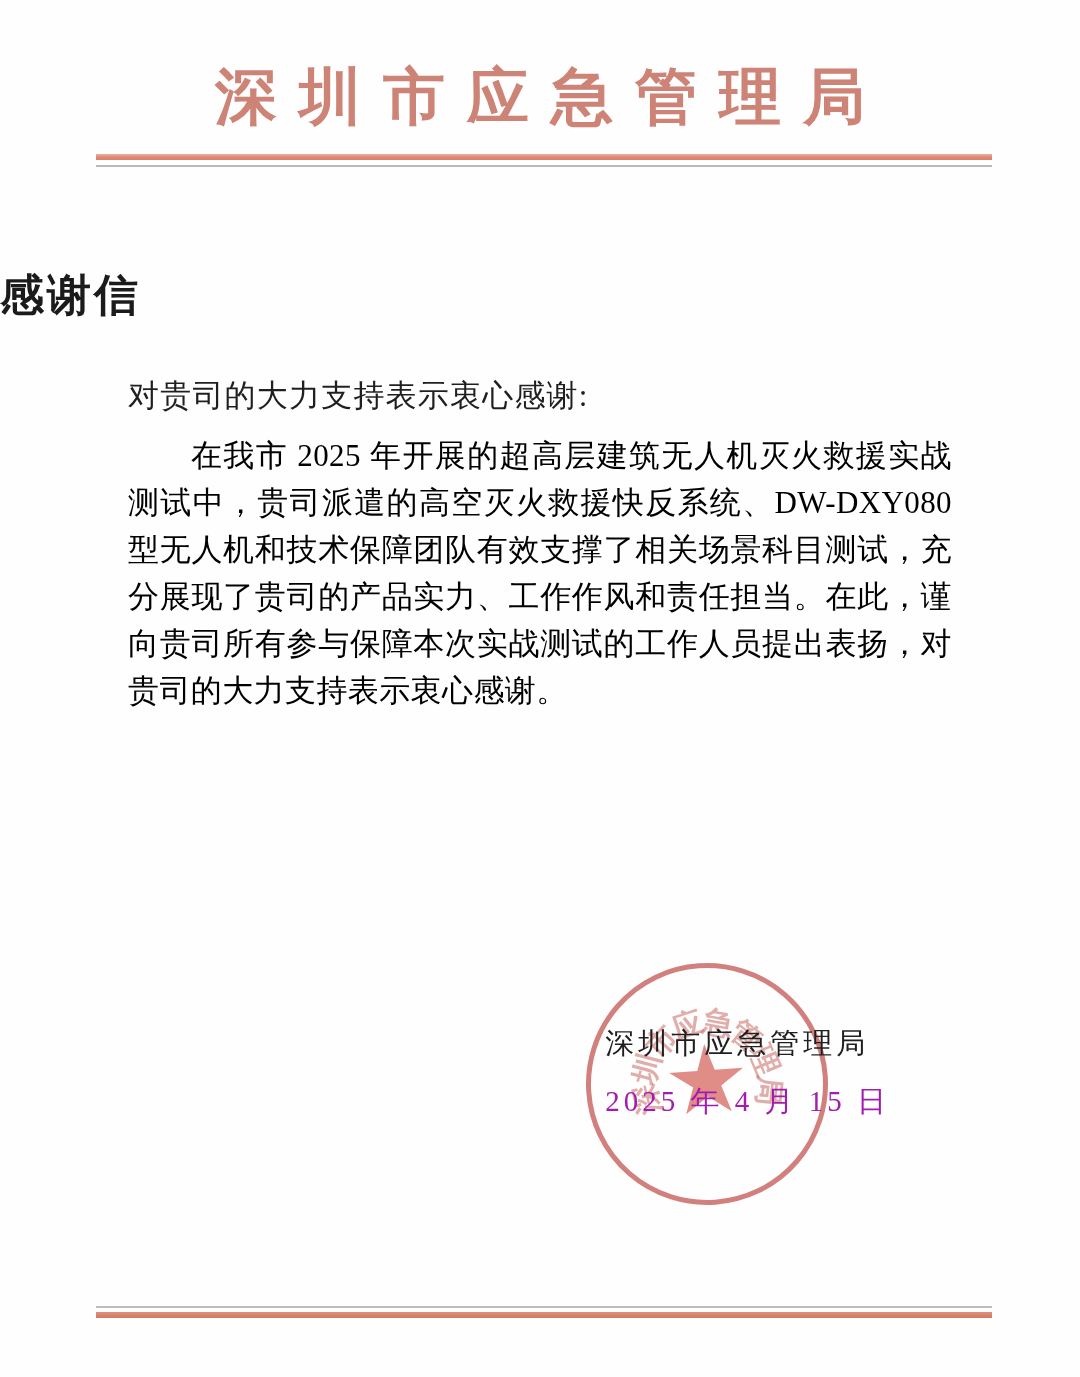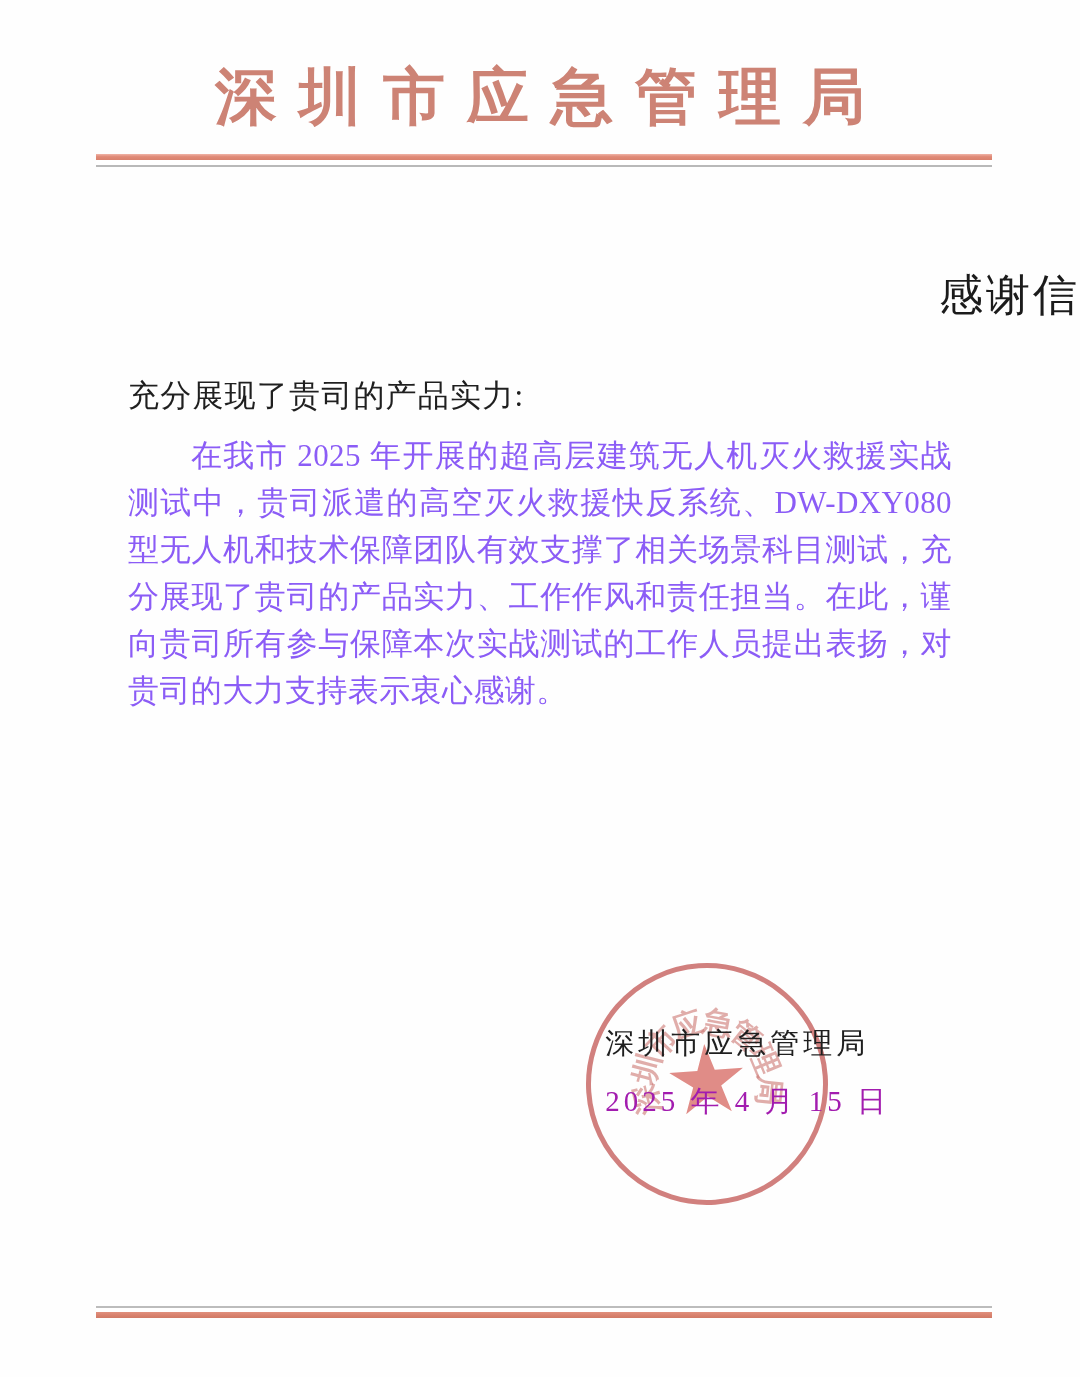--- a/index.html
+++ b/index.html
@@ -57,45 +57,45 @@
     height: 2px;
     background: #b9b9b9;
   }
 
   
   .doc-title {
     position: absolute;
     left: 0;
     right: 0;
     top: 266px;
-    text-align: right;
+    text-align: left;
     font-family: "Liberation Serif", "DejaVu Serif", serif;
     font-size: 44px;
-    font-weight: normal;
+    font-weight: bold;
     color: #1b1b1b;
     letter-spacing: 3px;
   }
 
   
   .body-block {
     position: absolute;
     left: 128px;
     right: 128px;
     top: 372px;
   }
   .salutation {
     font-size: 31px;
     color: #1f1f1f;
     line-height: 1.55;
     letter-spacing: 1.2px;
     margin-bottom: 12px;
   }
   .para {
     font-size: 31px;
-    color: #8b5cf6;
+    color: #000000;
     line-height: 47px;
     letter-spacing: 0.4px;
     text-align: justify;
     text-justify: inter-ideograph;
     margin: 0;
   }
   .para + .para { margin-top: 0px; }
   .para .indent { display: inline-block; width: 62px; }
 
   
@@ -189,21 +189,21 @@
 
   <div class="rule-top">
     <div class="bar-thick"></div>
     <div class="bar-gap"></div>
     <div class="bar-thin"></div>
   </div>
 
   <div class="doc-title">感谢信</div>
 
   <div class="body-block">
-    <div class="salutation">充分展现了贵司的产品实力:</div>
+    <div class="salutation">对贵司的大力支持表示衷心感谢:</div>
 
     <p class="para"><span class="indent"></span><span>在我市 2025 年开展的超高层建筑无人机灭火救援实战测试中，贵司派遣的高空灭火救援快反系统、DW-DXY080 型无人机和技术保障团队有效支撑了相关场景科目测试，充分展现了贵司的产品实力、工作作风和责任担当。在此，谨向贵司所有参与保障本次实战测试的工作人员提出表扬，对贵司的大力支持表示衷心感谢。</span></p>
 
   </div>
 
   <div class="seal">
     <div class="seal-ring-text">
         <span style="transform: rotate(-100deg) translate(-50%, -82px) rotate(0deg);">深</span>
         <span style="transform: rotate(-71.4286deg) translate(-50%, -82px) rotate(0deg);">圳</span>
         <span style="transform: rotate(-42.8571deg) translate(-50%, -82px) rotate(0deg);">市</span>

